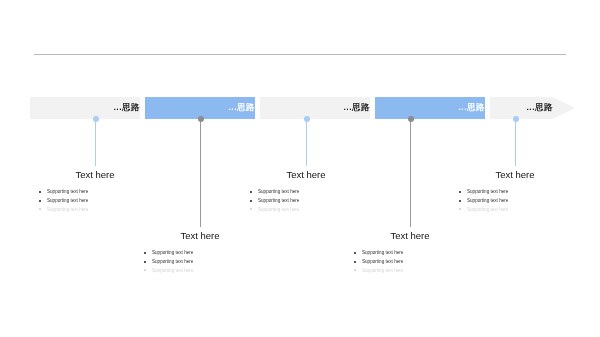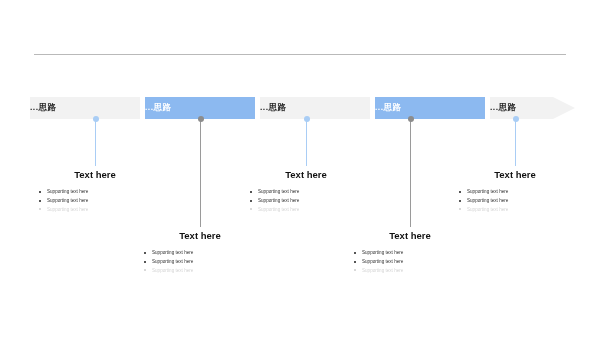--- a/index.html
+++ b/index.html
@@ -22,21 +22,21 @@
     position:absolute;left:34px;top:54px;width:532px;height:1px;
     background:#b9b9b9;
   }
 
   
   .bar{
     position:absolute;left:30px;top:97px;width:545px;height:22px;
   }
   .seg{
     position:absolute;top:0;height:22px;
-    display:flex;align-items:center;justify-content:flex-start;
+    display:flex;align-items:center;justify-content:flex-end;
     font-size:8.5px;font-weight:bold;letter-spacing:.5px;
     white-space:nowrap;
   }
   .seg.gray{background:#f2f2f2;color:#262626;}
   .seg.blue{background:#8cb9f0;color:#ffffff;}
   .arrow-tip{
     position:absolute;top:0;right:0;width:22px;height:22px;
     background:#f2f2f2;
     clip-path:polygon(0 0,100% 50%,0 100%);
   }
@@ -45,21 +45,21 @@
   .conn{position:absolute;width:1px;}
   .conn .line{position:absolute;left:0;top:0;width:1px;height:100%;}
   .conn .dot{
     position:absolute;left:-2.5px;top:-3px;
     width:6px;height:6px;border-radius:50%;
   }
 
   
   .block{position:absolute;width:118px;}
   .block .head{
-    font-size:9.5px;font-weight:bold;color:#111111;
+    font-size:9.5px;font-weight:normal;color:#111111;
     text-align:center;margin:0 0 9px 0;line-height:1.1;
     white-space:nowrap;
   }
   .bullets{list-style:none;margin:0;padding:0;}
   .bullets li{
     position:relative;
     font-size:4.6px;color:#333333;
     padding-left:11px;margin-bottom:3.1px;
     line-height:1.25;white-space:nowrap;
   }

